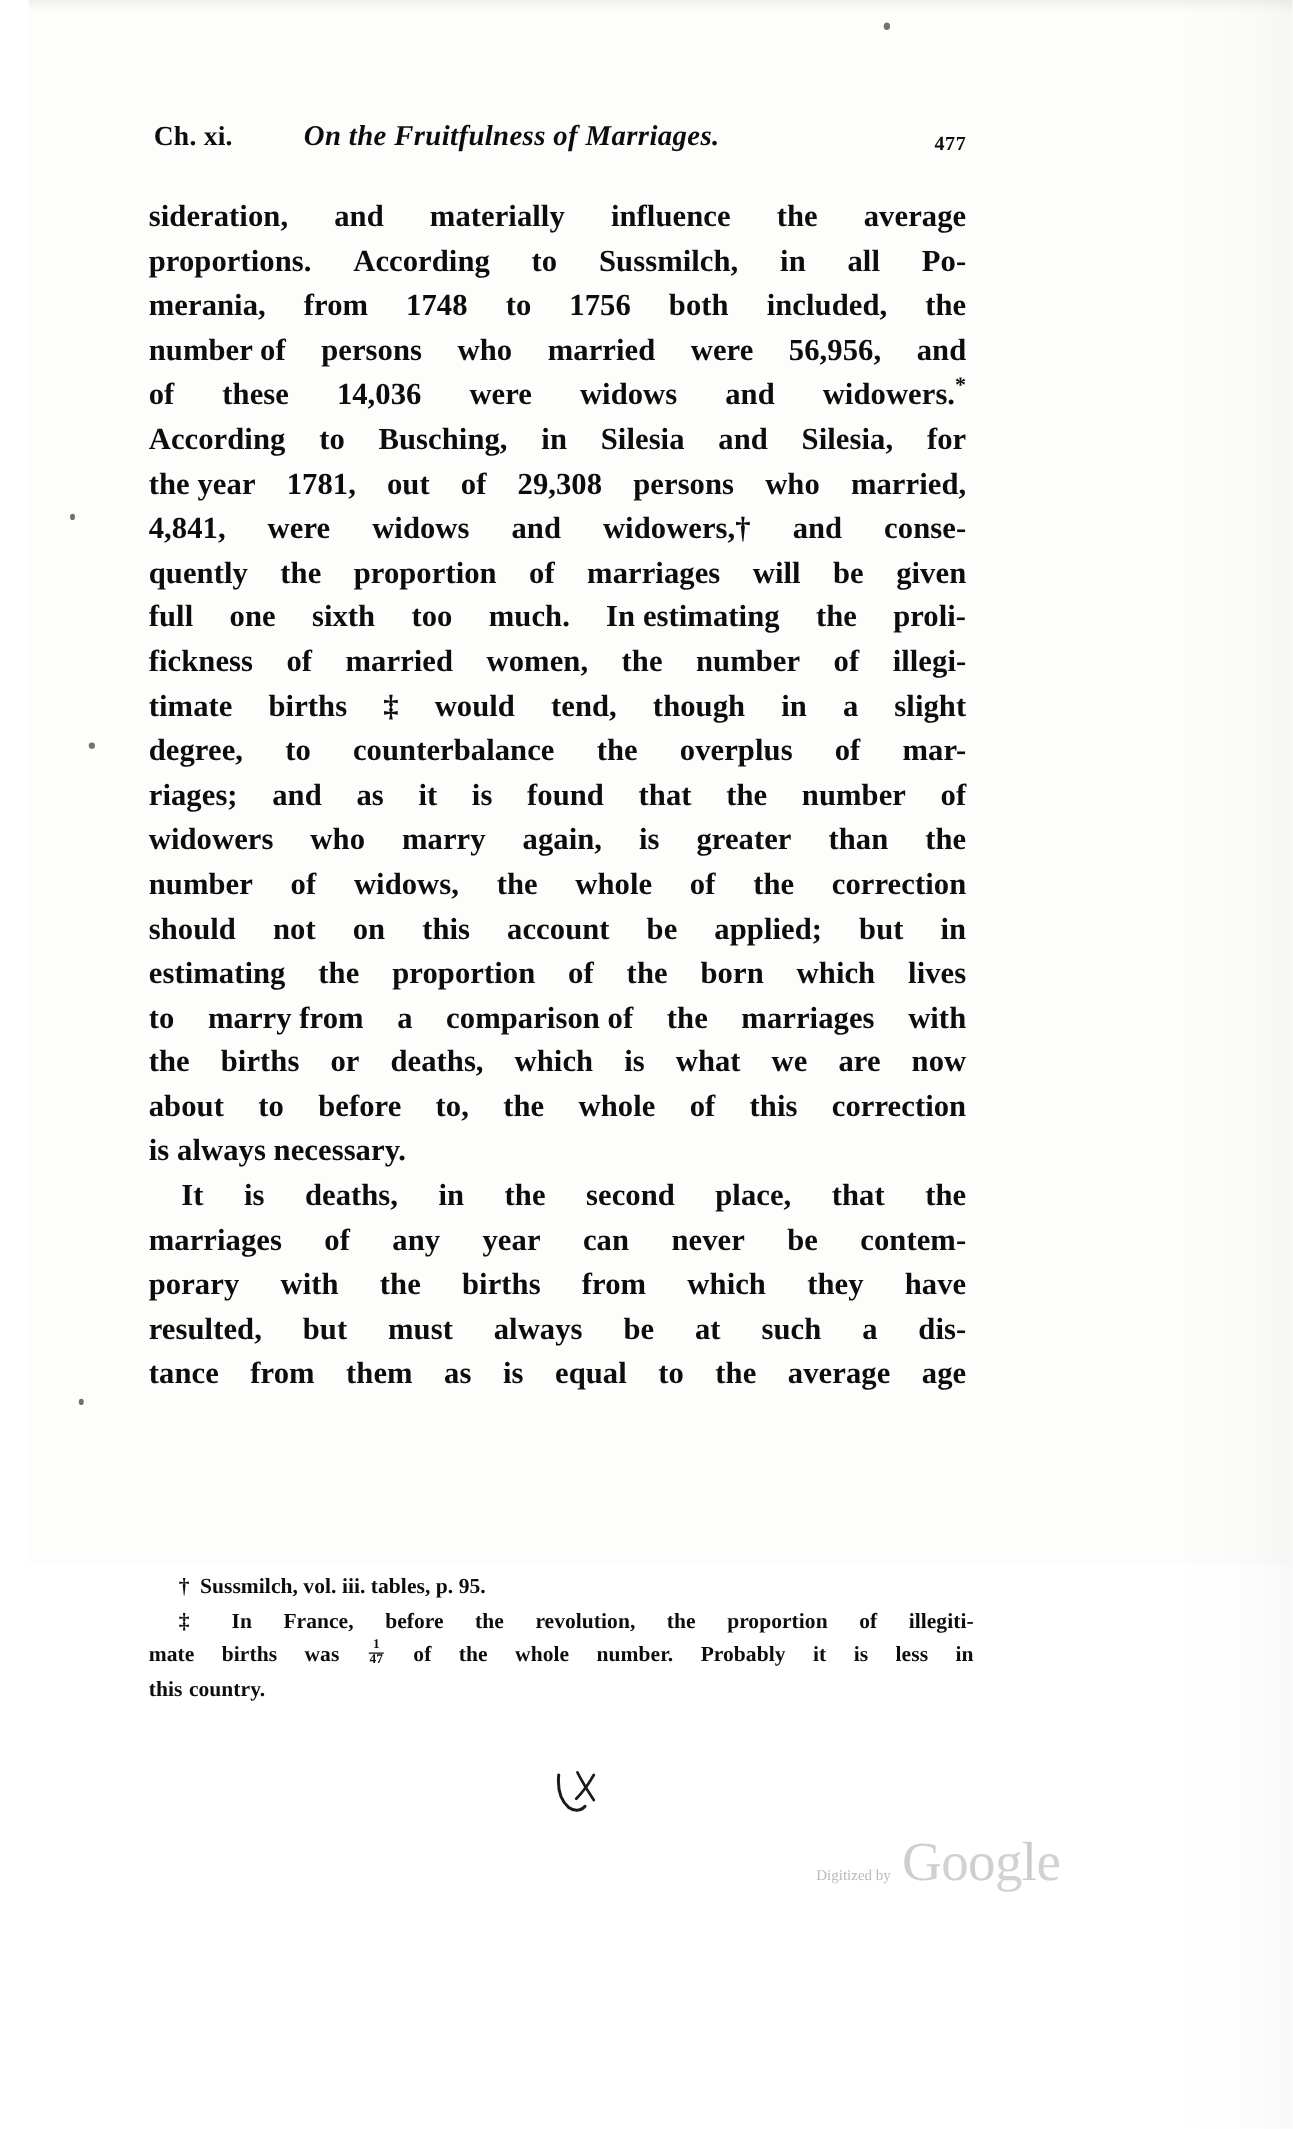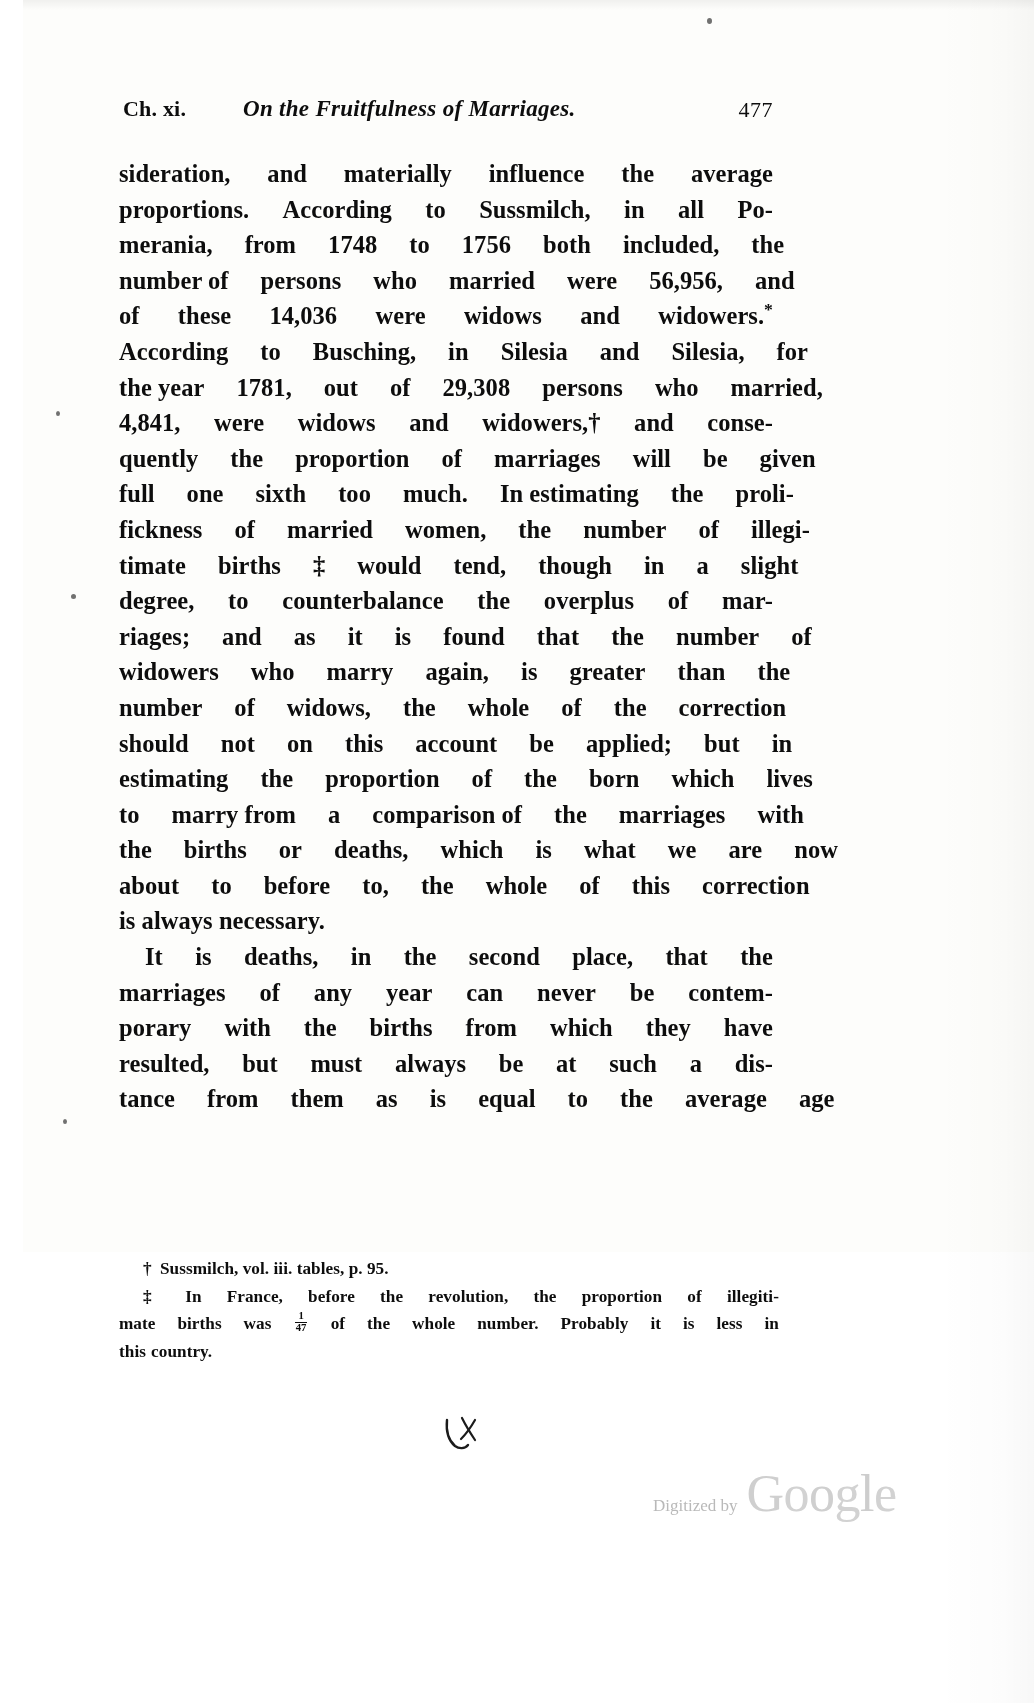--- a/index.html
+++ b/index.html
@@ -69,38 +69,37 @@
     left: 124px;
     top: 0;
     font-size: 23px;
     font-weight: 700;
     font-style: italic;
     letter-spacing: 0.3px;
   }
   .rh-folio {
     position: absolute;
     right: 0px;
-    top: 1px;
-    font-size: 22px;
-    font-weight: 400;
+    top: 11px;
+    font-size: 16px;
+    font-weight: 700;
     letter-spacing: 0.5px;
   }
 
   
   .body-block { margin-top: 14px; }
 
   .line {
     display: flex;
     justify-content: space-between;
     font-size: 24.5px;
     line-height: 35.6px;
     font-weight: 600;
     white-space: nowrap;
     letter-spacing: 0.05px;
-    gap: 32px;
   }
   .line.last,
   .line.ragged {
     justify-content: flex-start;
   }
   .line.last > .w,
   .line.ragged > .w {
     margin-right: 0.30em;
   }
   .line.indent { padding-left: 26px; }
@@ -189,28 +188,28 @@
     position: absolute;
     left: 630px;
     top: 1468px;
     width: 210px;
     height: 52px;
     display: flex;
     align-items: baseline;
   }
   #gw-digitized {
     font-family: "Liberation Serif", "DejaVu Serif", serif;
-    font-size: 17px;
+    font-size: 12px;
     color: #b9b9b9;
     margin-right: 9px;
     white-space: nowrap;
   }
   #gw-logo {
     font-family: "Liberation Serif", "DejaVu Serif", serif;
-    font-size: 52px;
+    font-size: 44px;
     letter-spacing: -0.5px;
     white-space: nowrap;
     line-height: 1;
   }
   #gw-logo .g1 { color: #cfcfcf; }
   #gw-logo .o1 { color: #d2d2d2; }
   #gw-logo .o2 { color: #cfcfcf; }
   #gw-logo .g2 { color: #d2d2d2; }
   #gw-logo .l  { color: #cdcdcd; }
   #gw-logo .e  { color: #d2d2d2; }

